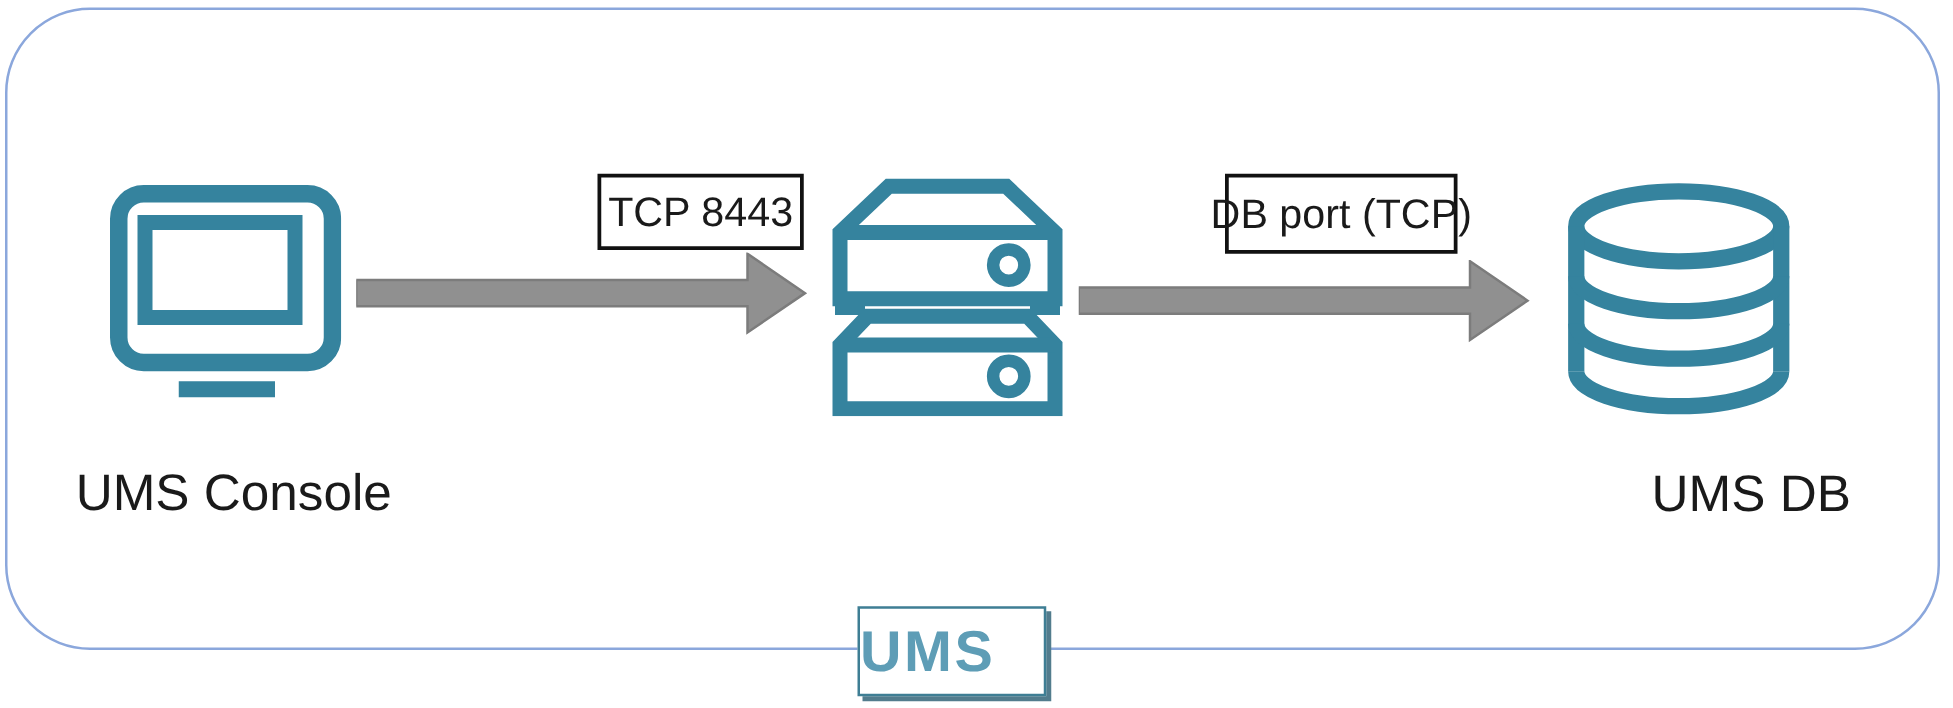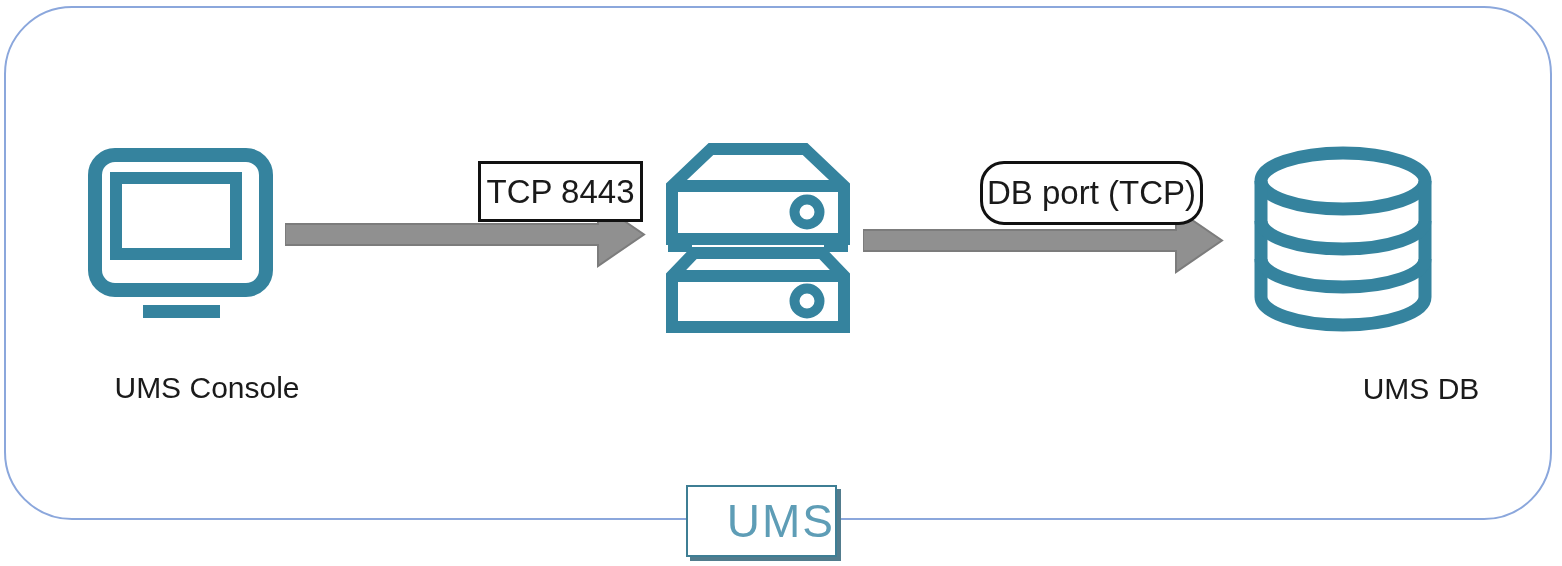--- a/index.html
+++ b/index.html
@@ -26,45 +26,43 @@
   .arrow{position:absolute;}
   
   .edge-label{
     position:absolute;
     background:#ffffff;
     border:3px solid #111111;
     box-sizing:border-box;
     display:flex;align-items:center;justify-content:center;
     font-size:33px;color:#1a1a1a;
     white-space:nowrap;
-    margin-top:22px;
   }
   .edge-label.one{left:478px;top:139px;width:165px;height:61px;}
-  .edge-label.two{left:980px;top:139px;width:223px;height:64px;border-radius:24px;}
+  .edge-label.two{left:980px;top:139px;width:186px;height:64px;}
   
   .node-label{
     position:absolute;
     transform:translateX(-50%);
-    font-size:30px;color:#1a1a1a;
+    font-size:41px;color:#1a1a1a;
     white-space:nowrap;
-    margin-left:20px;
   }
   .node-label.console{left:187px;top:371px;}
   .node-label.server{left:760px;top:372px;}
   .node-label.db{left:1401px;top:372px;}
   
   .ums-badge{
     position:absolute;
     left:686px;top:485px;width:151px;height:72px;
     background:#ffffff;
     border:2.5px solid #3E7E94;
     box-shadow:4px 4px 0 #527C8D;
     box-sizing:border-box;
-    display:flex;align-items:center;justify-content:flex-end;
-    font-size:46px;font-weight:400;letter-spacing:2px;
+    display:flex;align-items:center;justify-content:flex-start;
+    font-size:46px;font-weight:700;letter-spacing:2px;
     color:#5E9DB6;
   }
 </style>
 </head>
 <body>
 
 <div id="stage">
 
   <div class="frame"></div>
 

